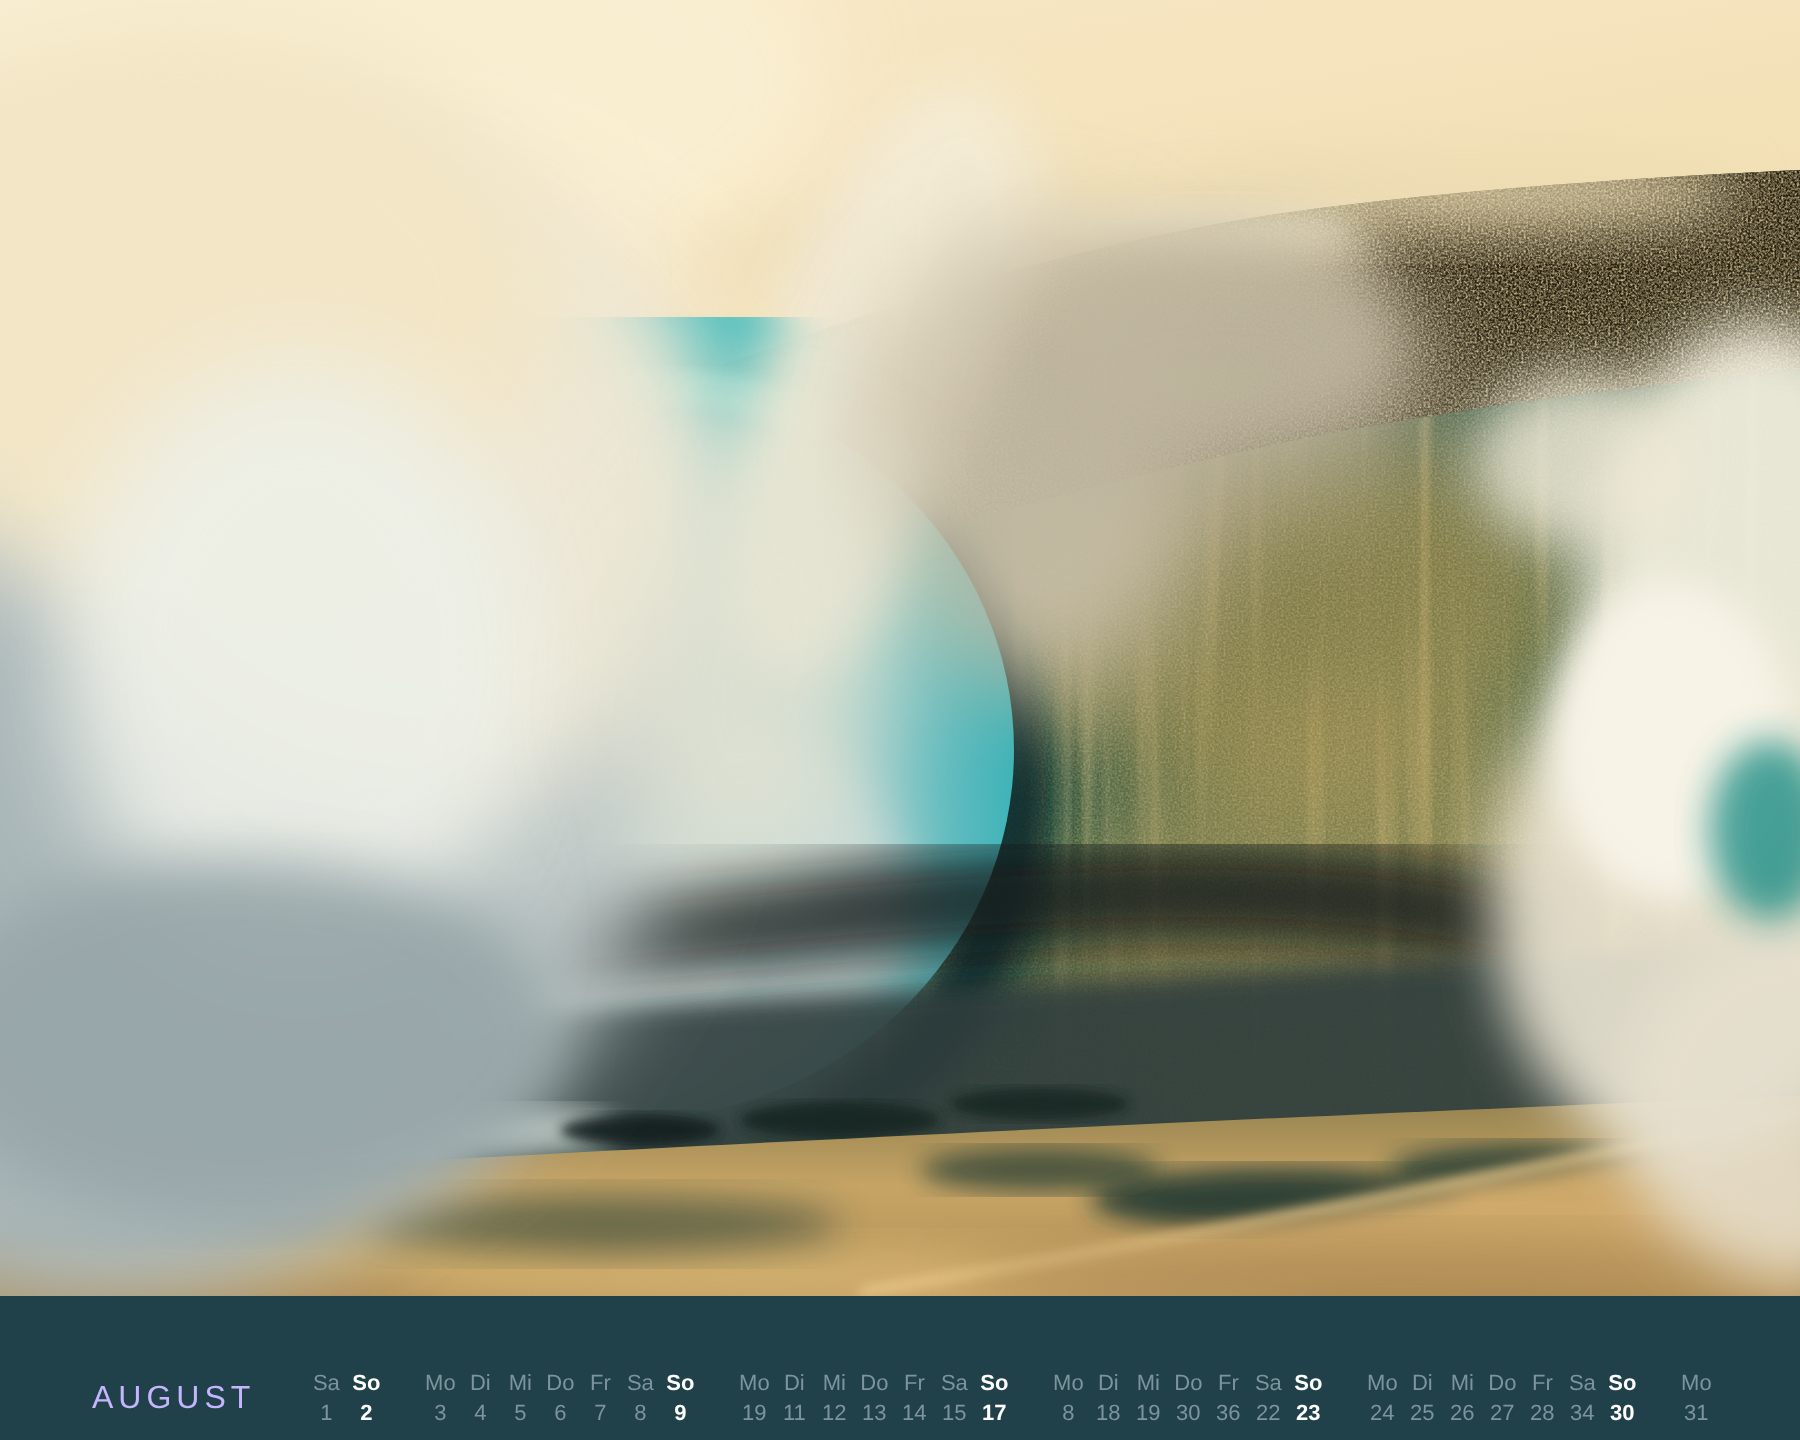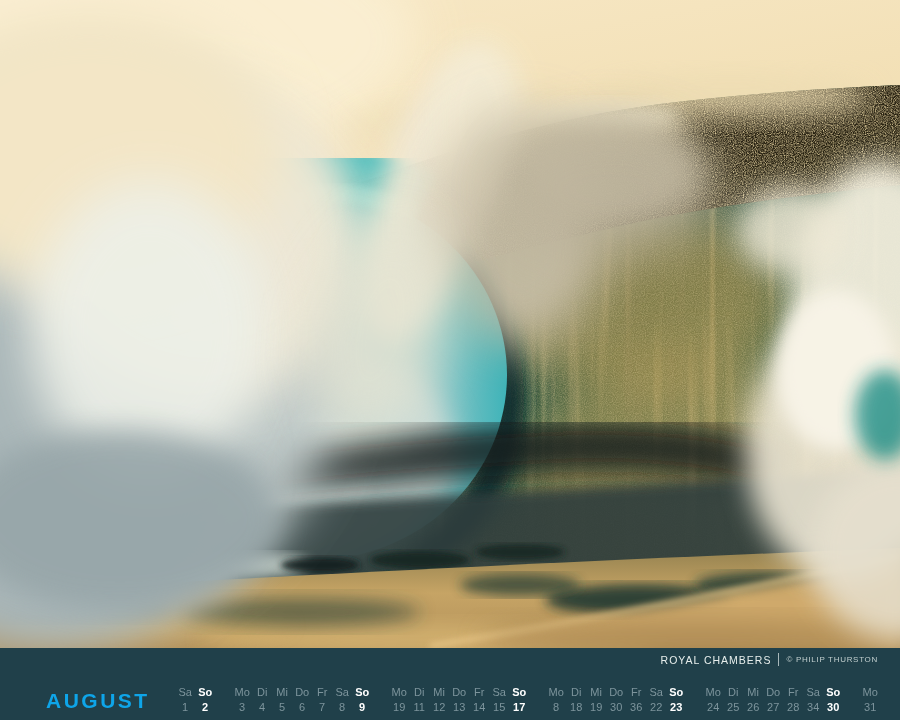--- a/index.html
+++ b/index.html
@@ -20,21 +20,21 @@
     color:#e7eeec;font-size:10.5px;letter-spacing:1px;font-weight:400;
   }
   .credit-sep{width:1px;height:13px;background:#a8b8ba;}
   .credit-author{
     color:#c2cfcf;font-size:8px;letter-spacing:0.7px;
   }
   .calrow{
     position:absolute;left:46px;bottom:7px;display:flex;align-items:center;
   }
   .month{
-    color:#0ea5e9;font-size:21px;letter-spacing:2.5px;font-weight:700;
+    color:#c4b5fd;font-size:16px;letter-spacing:2.5px;font-weight:400;
     margin-right:26px;line-height:1;
   }
   .weeks{display:flex;gap:18px;align-items:flex-start;}
   .week{display:flex;gap:1px;}
   .day{width:19px;display:flex;flex-direction:column;align-items:center;gap:4px;}
   .day .dow{font-size:11px;line-height:1;color:var(--weekday-color,#7d949c);}
   .day .date{font-size:11px;line-height:1;color:var(--weekday-color,#7d949c);}
   .day.sunday .dow,.day.sunday .date{color:var(--sunday-color,#fff);font-weight:700;}
 </style>
 </head>
@@ -186,25 +186,20 @@
         <ellipse cx="845" cy="450" rx="100" ry="130" fill="#ece6d4" opacity="0.9" filter="url(#b14)"></ellipse>
         <ellipse cx="900" cy="550" rx="90" ry="90" fill="#e6e0cf" opacity="0.85" filter="url(#b14)"></ellipse>
         <ellipse cx="835" cy="370" rx="60" ry="80" fill="#f7f3e6" filter="url(#b9)"></ellipse>
         <ellipse cx="885" cy="415" rx="30" ry="45" fill="#1f8d85" opacity="0.8" filter="url(#b9)"></ellipse>
         <ellipse cx="790" cy="230" rx="55" ry="45" fill="#efe9d6" opacity="0.85" filter="url(#b14)"></ellipse>
       </g>
     </svg>
   </div>
 
   <div class="footer">
-    <div class="credit">
-      <span class="credit-title">ROYAL CHAMBERS</span>
-      <span class="credit-sep"></span>
-      <span class="credit-author">© PHILIP THURSTON</span>
-    </div>
     <div class="calrow">
       <div class="month">AUGUST</div>
       <div class="weeks">
           <div class="week">
             <div class="day">
               <span class="dow">Sa</span>
               <span class="date">1</span>
             </div>
             <div class="day sunday">
               <span class="dow">So</span>

